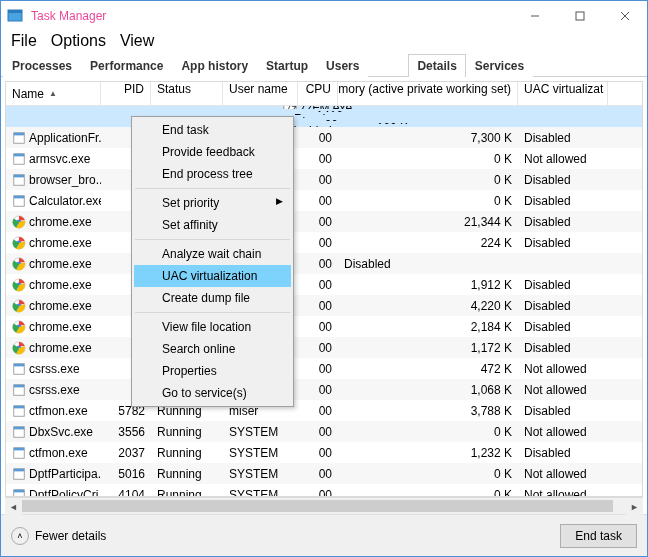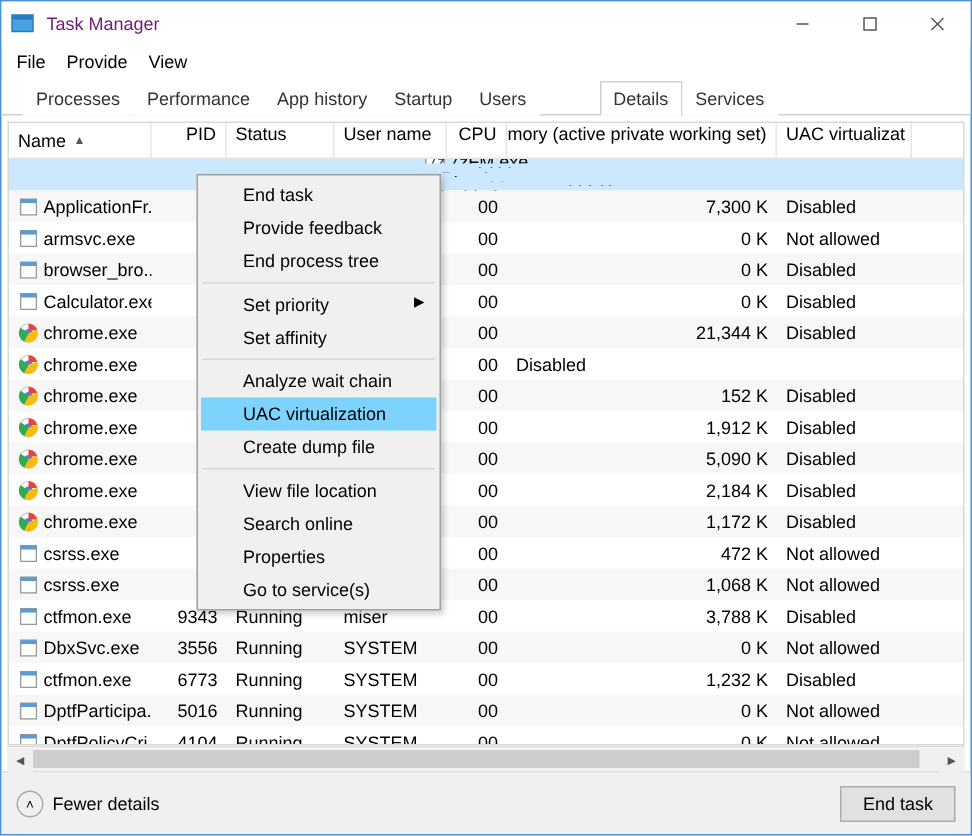--- a/index.html
+++ b/index.html
@@ -1,25 +1,25 @@
 <!DOCTYPE html>
 <html><head>
 <meta charset="utf-8">
 <style>
 * { box-sizing: border-box; margin: 0; padding: 0; font-family: "Segoe UI", Tahoma, sans-serif; font-size: 12px; }
 body { background: #fff; width: 648px; height: 557px; overflow: hidden; display: flex; flex-direction: column; border: 1px solid #4a90d9; }
 .titlebar { background: #fff; height: 30px; display: flex; align-items: center; padding-left: 6px; }
 .titlebar .icon-wrap { width: 18px; height: 18px; margin-right: 6px; display: flex; align-items: center; }
-.titlebar .title { flex: 1; font-size: 12px; color: #701a75; }
+.titlebar .title { flex: 1; font-size: 12px; color: #ec4899; }
 .winbtns { display: flex; height: 100%; }
 .winbtn { width: 45px; display: flex; align-items: center; justify-content: center; color: #000; }
 .winbtn svg { stroke: #555; }
 .menubar { height: 20px; display: flex; align-items: center; padding: 0 4px; gap: 2px; }
-.menubar .mitem { padding: 2px 6px; font-size: 12px; }
-.tabs { display: flex; border-bottom: 1px solid #d0d0d0; background: #fff; padding-left: 14px; margin-top: 2px; }
+.menubar .mitem { padding: 2px 6px; font-size: 16px; }
+.tabs { display: flex; border-bottom: 1px solid #d0d0d0; background: #fff; padding-left: 2px; margin-top: 2px; font-weight: bold; }
 .tab { padding: 4px 8px; font-size: 12px; border: 1px solid transparent; border-bottom: none; position: relative; top: 1px; background: #fff; color: #333; }
 .tab.active { border-color: #d0d0d0; background: #fff; margin-left: 40px; }
 .tablewrap { flex: 1; overflow: hidden; position: relative; margin: 4px 4px 0 4px; border: 1px solid #d9d9d9; }
 .thead { display: flex; background: #fff; border-bottom: 1px solid #e5e5e5; height: 24px; align-items: center; font-size: 12px; color: #000; }
 .thead .th { padding: 0 6px; white-space: nowrap; overflow: hidden; border-right: 1px solid #e5e5e5; height: 100%; display: flex; }
 .tbody { overflow-y: hidden; }
 .row { display: flex; height: 21px; align-items: center; font-size: 12px; }
 .row:nth-child(odd) { background: #fff; }
 .row:nth-child(even) { background: #f7f7f7; }
 .row.selected { background: #cce8ff !important; flex-direction: column; }
@@ -76,21 +76,21 @@
         <svg width="10" height="10">
           <line x1="1" y1="1" x2="9" y2="9" stroke-width="1"></line>
           <line x1="9" y1="1" x2="1" y2="9" stroke-width="1"></line>
         </svg>
       </div>
   </div>
 </div>
 
 <div class="menubar">
   <span class="mitem">File</span>
-  <span class="mitem">Provide</span>
+  <span class="mitem">Options</span>
   <span class="mitem">View</span>
 </div>
 
 <div class="tabs">
   <div class="tab">Processes</div>
   <div class="tab">Performance</div>
   <div class="tab">App history</div>
   <div class="tab">Startup</div>
   <div class="tab">Users</div>
   <div class="tab active">Details</div>
@@ -212,38 +212,38 @@
               <path d="M8 1 A7 7 0 0 1 14.5 6 L8 6 Z" fill="#ea4335"></path>
               <path d="M14.5 6 A7 7 0 0 1 5 14.5 L8 8 Z" fill="#fbbc05"></path>
               <path d="M5 14.5 A7 7 0 0 1 2 4 L8 8 Z" fill="#34a853"></path>
             </svg></span>
           <span>chrome.exe</span>
         </div>
         <div class="cell c-pid"></div>
         <div class="cell c-status"></div>
         <div class="cell c-user"></div>
         <div class="cell c-cpu">00</div>
-        <div class="cell c-uac">Disabled</div>
-      </div>
-      <div class="row">
-        <div class="cell c-name">
-          <span class="picon"><svg viewBox="0 0 16 16" width="14" height="14">
-              <circle cx="8" cy="8" r="7" fill="#fff" stroke="#ccc"></circle>
-              <circle cx="8" cy="8" r="3" fill="#4285f4"></circle>
-              <path d="M8 1 A7 7 0 0 1 14.5 6 L8 6 Z" fill="#ea4335"></path>
-              <path d="M14.5 6 A7 7 0 0 1 5 14.5 L8 8 Z" fill="#fbbc05"></path>
-              <path d="M5 14.5 A7 7 0 0 1 2 4 L8 8 Z" fill="#34a853"></path>
-            </svg></span>
-          <span>chrome.exe</span>
-        </div>
-        <div class="cell c-pid"></div>
-        <div class="cell c-status"></div>
-        <div class="cell c-user"></div>
-        <div class="cell c-cpu">00</div>
-        <div class="cell c-mem">152 K</div>
+        <div class="cell c-mem">224 K</div>
+        <div class="cell c-uac">Disabled</div>
+      </div>
+      <div class="row">
+        <div class="cell c-name">
+          <span class="picon"><svg viewBox="0 0 16 16" width="14" height="14">
+              <circle cx="8" cy="8" r="7" fill="#fff" stroke="#ccc"></circle>
+              <circle cx="8" cy="8" r="3" fill="#4285f4"></circle>
+              <path d="M8 1 A7 7 0 0 1 14.5 6 L8 6 Z" fill="#ea4335"></path>
+              <path d="M14.5 6 A7 7 0 0 1 5 14.5 L8 8 Z" fill="#fbbc05"></path>
+              <path d="M5 14.5 A7 7 0 0 1 2 4 L8 8 Z" fill="#34a853"></path>
+            </svg></span>
+          <span>chrome.exe</span>
+        </div>
+        <div class="cell c-pid"></div>
+        <div class="cell c-status"></div>
+        <div class="cell c-user"></div>
+        <div class="cell c-cpu">00</div>
         <div class="cell c-uac">Disabled</div>
       </div>
       <div class="row">
         <div class="cell c-name">
           <span class="picon"><svg viewBox="0 0 16 16" width="14" height="14">
               <circle cx="8" cy="8" r="7" fill="#fff" stroke="#ccc"></circle>
               <circle cx="8" cy="8" r="3" fill="#4285f4"></circle>
               <path d="M8 1 A7 7 0 0 1 14.5 6 L8 6 Z" fill="#ea4335"></path>
               <path d="M14.5 6 A7 7 0 0 1 5 14.5 L8 8 Z" fill="#fbbc05"></path>
               <path d="M5 14.5 A7 7 0 0 1 2 4 L8 8 Z" fill="#34a853"></path>
@@ -265,21 +265,21 @@
               <path d="M8 1 A7 7 0 0 1 14.5 6 L8 6 Z" fill="#ea4335"></path>
               <path d="M14.5 6 A7 7 0 0 1 5 14.5 L8 8 Z" fill="#fbbc05"></path>
               <path d="M5 14.5 A7 7 0 0 1 2 4 L8 8 Z" fill="#34a853"></path>
             </svg></span>
           <span>chrome.exe</span>
         </div>
         <div class="cell c-pid"></div>
         <div class="cell c-status"></div>
         <div class="cell c-user"></div>
         <div class="cell c-cpu">00</div>
-        <div class="cell c-mem">5,090 K</div>
+        <div class="cell c-mem">4,220 K</div>
         <div class="cell c-uac">Disabled</div>
       </div>
       <div class="row">
         <div class="cell c-name">
           <span class="picon"><svg viewBox="0 0 16 16" width="14" height="14">
               <circle cx="8" cy="8" r="7" fill="#fff" stroke="#ccc"></circle>
               <circle cx="8" cy="8" r="3" fill="#4285f4"></circle>
               <path d="M8 1 A7 7 0 0 1 14.5 6 L8 6 Z" fill="#ea4335"></path>
               <path d="M14.5 6 A7 7 0 0 1 5 14.5 L8 8 Z" fill="#fbbc05"></path>
               <path d="M5 14.5 A7 7 0 0 1 2 4 L8 8 Z" fill="#34a853"></path>
@@ -342,21 +342,21 @@
         <div class="cell c-uac">Not allowed</div>
       </div>
       <div class="row">
         <div class="cell c-name">
           <span class="picon"><svg viewBox="0 0 16 16" width="14" height="14">
               <rect x="2" y="2" width="12" height="12" fill="#fff" stroke="#999"></rect>
               <rect x="2" y="2" width="12" height="3" fill="#5b9bd5"></rect>
             </svg></span>
           <span>ctfmon.exe</span>
         </div>
-        <div class="cell c-pid">9343</div>
+        <div class="cell c-pid">5782</div>
         <div class="cell c-status">Running</div>
         <div class="cell c-user">miser</div>
         <div class="cell c-cpu">00</div>
         <div class="cell c-mem">3,788 K</div>
         <div class="cell c-uac">Disabled</div>
       </div>
       <div class="row">
         <div class="cell c-name">
           <span class="picon"><svg viewBox="0 0 16 16" width="14" height="14">
               <rect x="2" y="2" width="12" height="12" fill="#fff" stroke="#999"></rect>
@@ -372,21 +372,21 @@
         <div class="cell c-uac">Not allowed</div>
       </div>
       <div class="row">
         <div class="cell c-name">
           <span class="picon"><svg viewBox="0 0 16 16" width="14" height="14">
               <rect x="2" y="2" width="12" height="12" fill="#fff" stroke="#999"></rect>
               <rect x="2" y="2" width="12" height="3" fill="#5b9bd5"></rect>
             </svg></span>
           <span>ctfmon.exe</span>
         </div>
-        <div class="cell c-pid">6773</div>
+        <div class="cell c-pid">2037</div>
         <div class="cell c-status">Running</div>
         <div class="cell c-user">SYSTEM</div>
         <div class="cell c-cpu">00</div>
         <div class="cell c-mem">1,232 K</div>
         <div class="cell c-uac">Disabled</div>
       </div>
       <div class="row">
         <div class="cell c-name">
           <span class="picon"><svg viewBox="0 0 16 16" width="14" height="14">
               <rect x="2" y="2" width="12" height="12" fill="#fff" stroke="#999"></rect>

